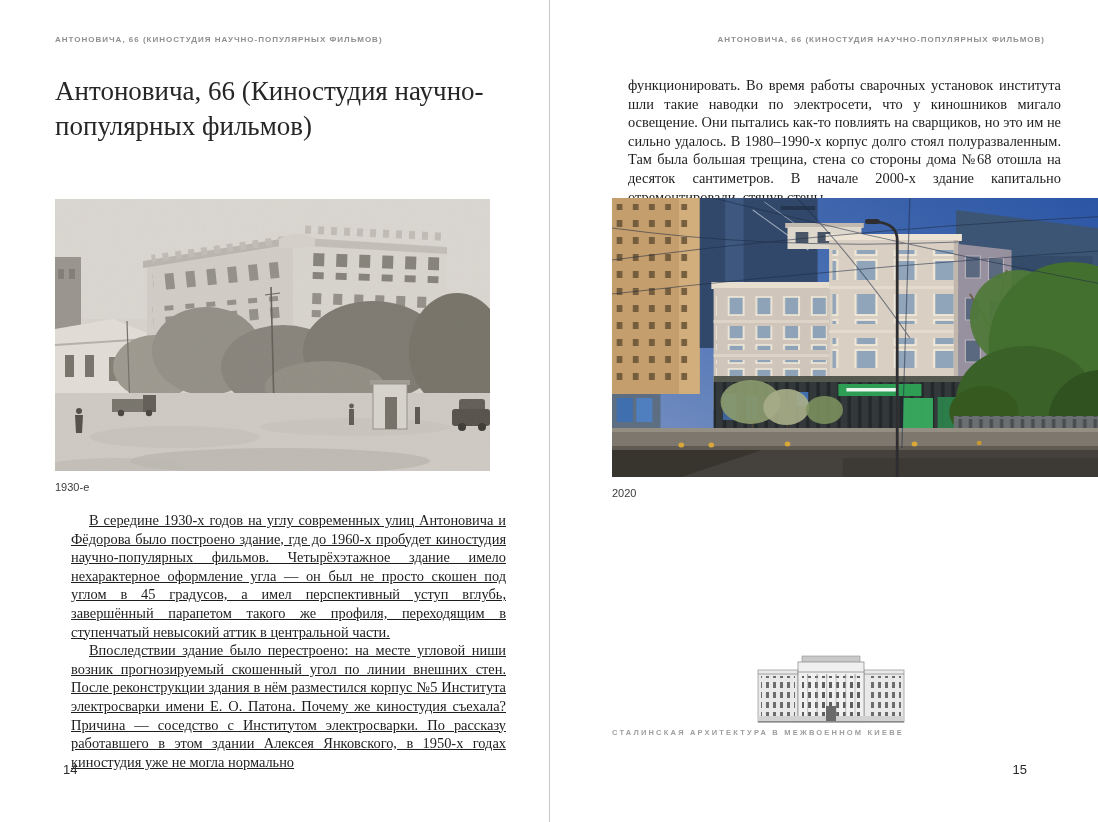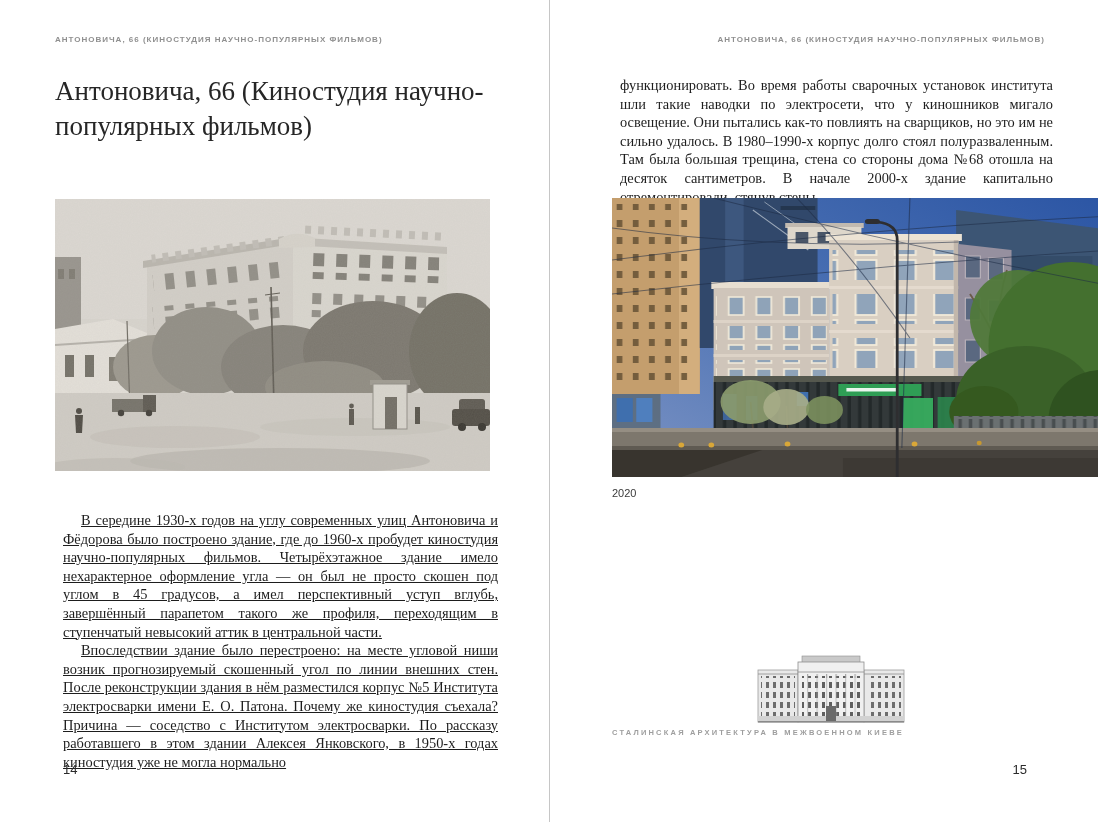--- a/index.html
+++ b/index.html
@@ -28,21 +28,21 @@
   .page.left  figure.photo { top: 199px; width: 435px; }
   .page.right figure.photo { top: 198px; width: 500px; }
   figure.photo svg { display: block; width: 100%; }
   figure.photo figcaption {
     margin-top: 9px;
     font: 400 11px/14px "Liberation Sans", sans-serif;
     color: #3a3a3a;
   }
 
   .body-text {
-    position: absolute; left: 8px;
+    position: absolute; left: 16px;
     font: 400 14.4px/18.6px "Liberation Serif", serif;
     color: #1d1d1d;
     text-align: justify;
   }
   .page.left  .body-text.lower { top: 511px; width: 435px; text-decoration: underline; }
   .page.right .body-text.upper { top: 76px;  width: 433px; }
   .page.right .body-text.lower { top: 510px; width: 433px; }
   .body-text p { margin: 0; }
   .body-text p.indent { text-indent: 18px; }
 
@@ -152,20 +152,21 @@
         <rect x="360" y="208" width="5" height="17" fill="#504d45"></rect>
 
         <rect x="404" y="200" width="26" height="13" rx="3" fill="#57544c"></rect>
         <rect x="397" y="210" width="38" height="17" rx="3" fill="#4a473f"></rect>
         <circle cx="407" cy="228" r="4" fill="#2f2d28"></circle>
         <circle cx="427" cy="228" r="4" fill="#2f2d28"></circle>
 
         <rect width="435" height="272" filter="url(#grain)" opacity="0.55"></rect>
         <rect width="435" height="272" fill="#cfc9bc" opacity="0.07"></rect>
       </svg>
+      <figcaption>1930-е</figcaption>
     </figure>
 
     <div class="body-text lower">
       <p class="indent">В середине 1930-х годов на углу современных улиц Антоновича и Фёдорова было построено здание, где до 1960-х пробудет киностудия научно-популярных фильмов. Четырёхэтажное здание имело нехарактерное оформление угла — он был не просто скошен под углом в 45 градусов, а имел перспективный уступ вглубь, завершённый парапетом такого же профиля, переходящим в ступенчатый невысокий аттик в центральной части.</p>
       <p class="indent">Впоследствии здание было перестроено: на месте угловой ниши возник прогнозируемый скошенный угол по линии внешних стен. После реконструкции здания в нём разместился корпус №5 Института электросварки имени Е. О. Патона. Почему же киностудия съехала? Причина — соседство с Институтом электросварки. По рассказу работавшего в этом здании Алексея Янковского, в 1950-х годах киностудия уже не могла нормально</p>
     </div>
 
     <div class="page-number">14</div>
   </section>
 

